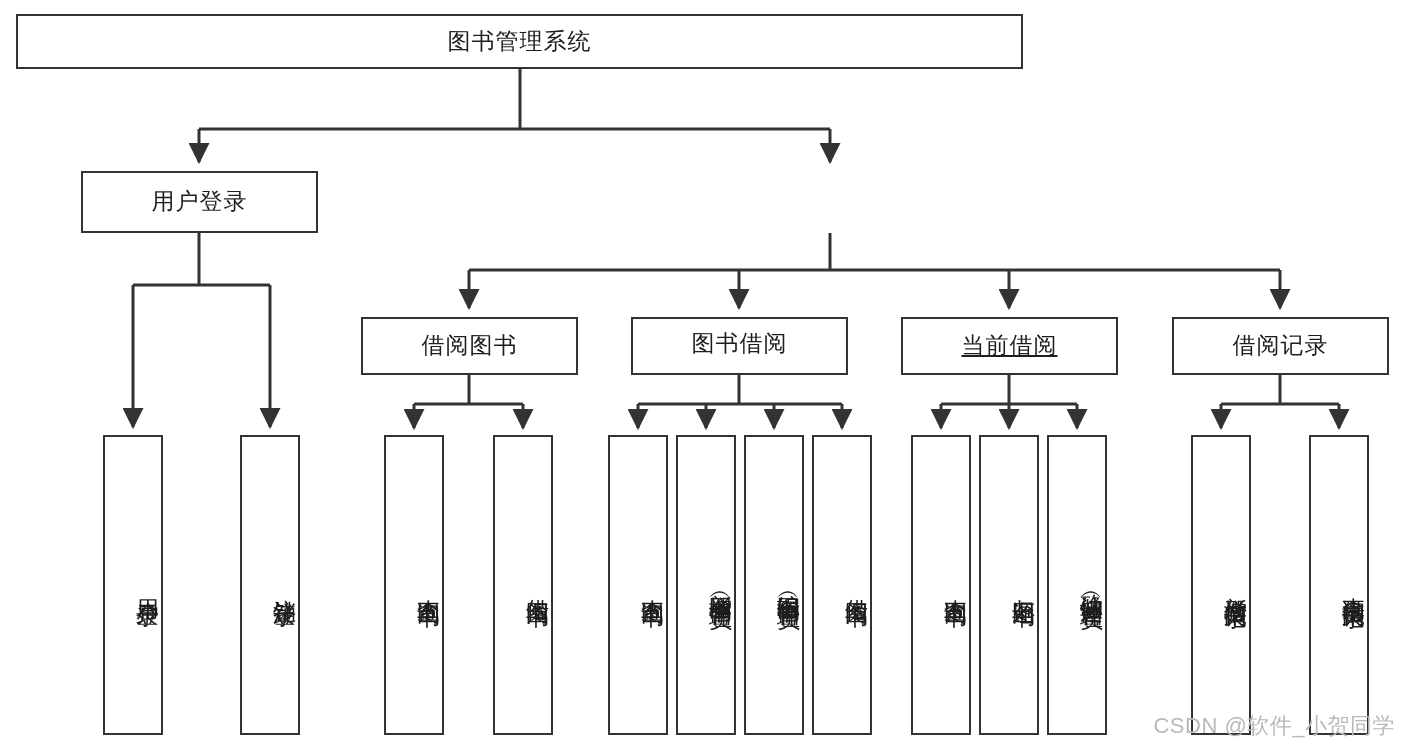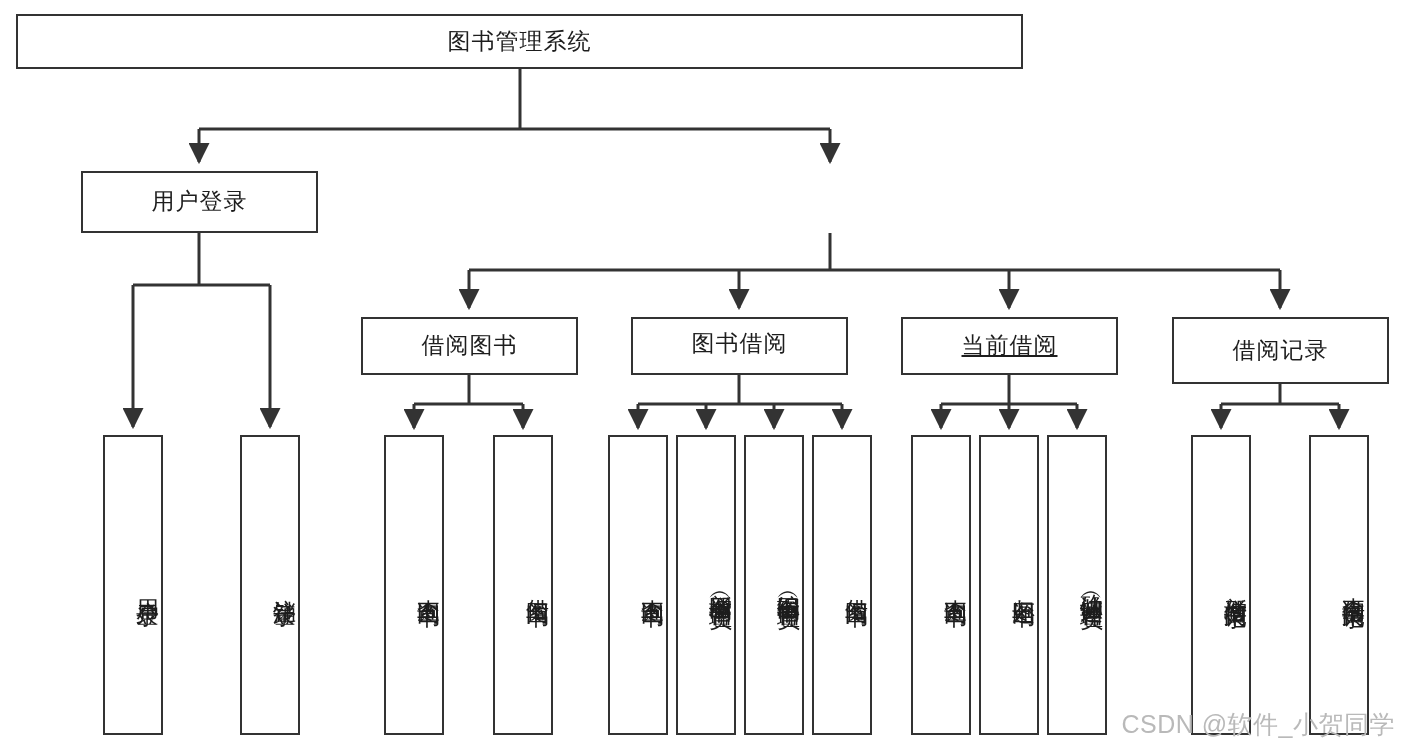--- a/index.html
+++ b/index.html
@@ -57,21 +57,21 @@
     display: block;
     white-space: pre-line;
   }
   .node.vertical .node-label {
     white-space: normal;
   }
   #watermark {
     position: absolute;
     right: 10px;
     bottom: 6px;
-    font-size: 25px;
+    font-size: 22px;
     color: #b9b9b9;
     letter-spacing: 0.5px;
     white-space: nowrap;
     pointer-events: none;
   }
 </style>
 </head>
 <body>
 
 <div id="diagram-root">
@@ -136,21 +136,21 @@
 
   <div class="node horizontal" style="left:361px; top:317px; width:217px; height:58px;">
     <span class="node-label">借阅图书</span>
   </div>
   <div class="node horizontal" style="left:631px; top:317px; width:217px; height:58px;font-family:Liberation Mono, monospace;">
     <span class="node-label">图书借阅</span>
   </div>
   <div class="node horizontal" style="left:901px; top:317px; width:217px; height:58px;text-decoration:underline;">
     <span class="node-label">当前借阅</span>
   </div>
-  <div class="node horizontal" style="left:1172px; top:317px; width:217px; height:67px;align-items:center;">
+  <div class="node horizontal" style="left:1172px; top:317px; width:217px; height:58px;align-items:center;">
     <span class="node-label">借阅记录</span>
   </div>
 
   <div class="node vertical" style="left:103px; top:435px; width:60px; height:300px;">
     <span class="node-label">用户登录</span>
   </div>
   <div class="node vertical" style="left:240px; top:435px; width:60px; height:300px;">
     <span class="node-label">注销登录</span>
   </div>
 

